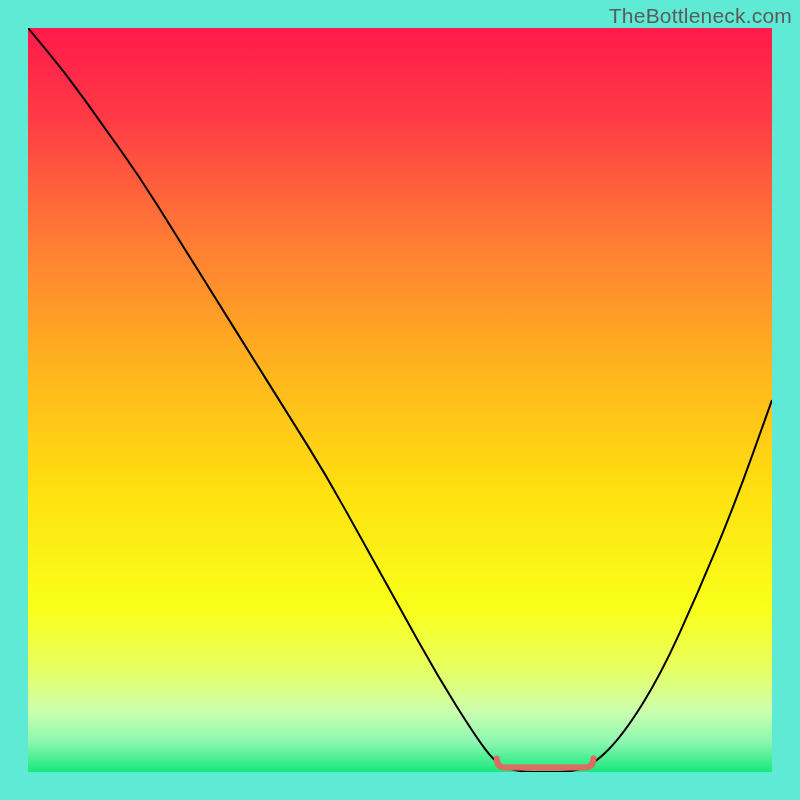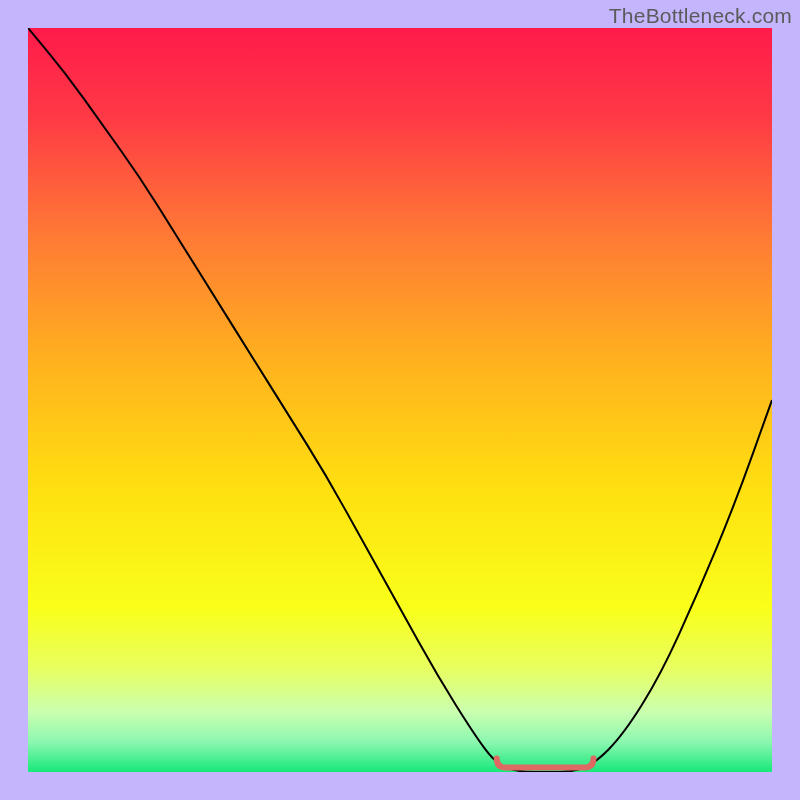--- a/index.html
+++ b/index.html
@@ -8,21 +8,21 @@
     width: 800px;
     height: 800px;
     background: #000;
     overflow: hidden;
     font-family: Arial, Helvetica, sans-serif;
   }
   .frame {
     position: relative;
     width: 800px;
     height: 800px;
-    background: #c4b5fd;
+    background: #5eead4;
   }
   .watermark {
     position: absolute;
     top: 4px;
     right: 8px;
     color: #5b5b5b;
     font-size: 21px;
     letter-spacing: 0.2px;
     z-index: 10;
   }

